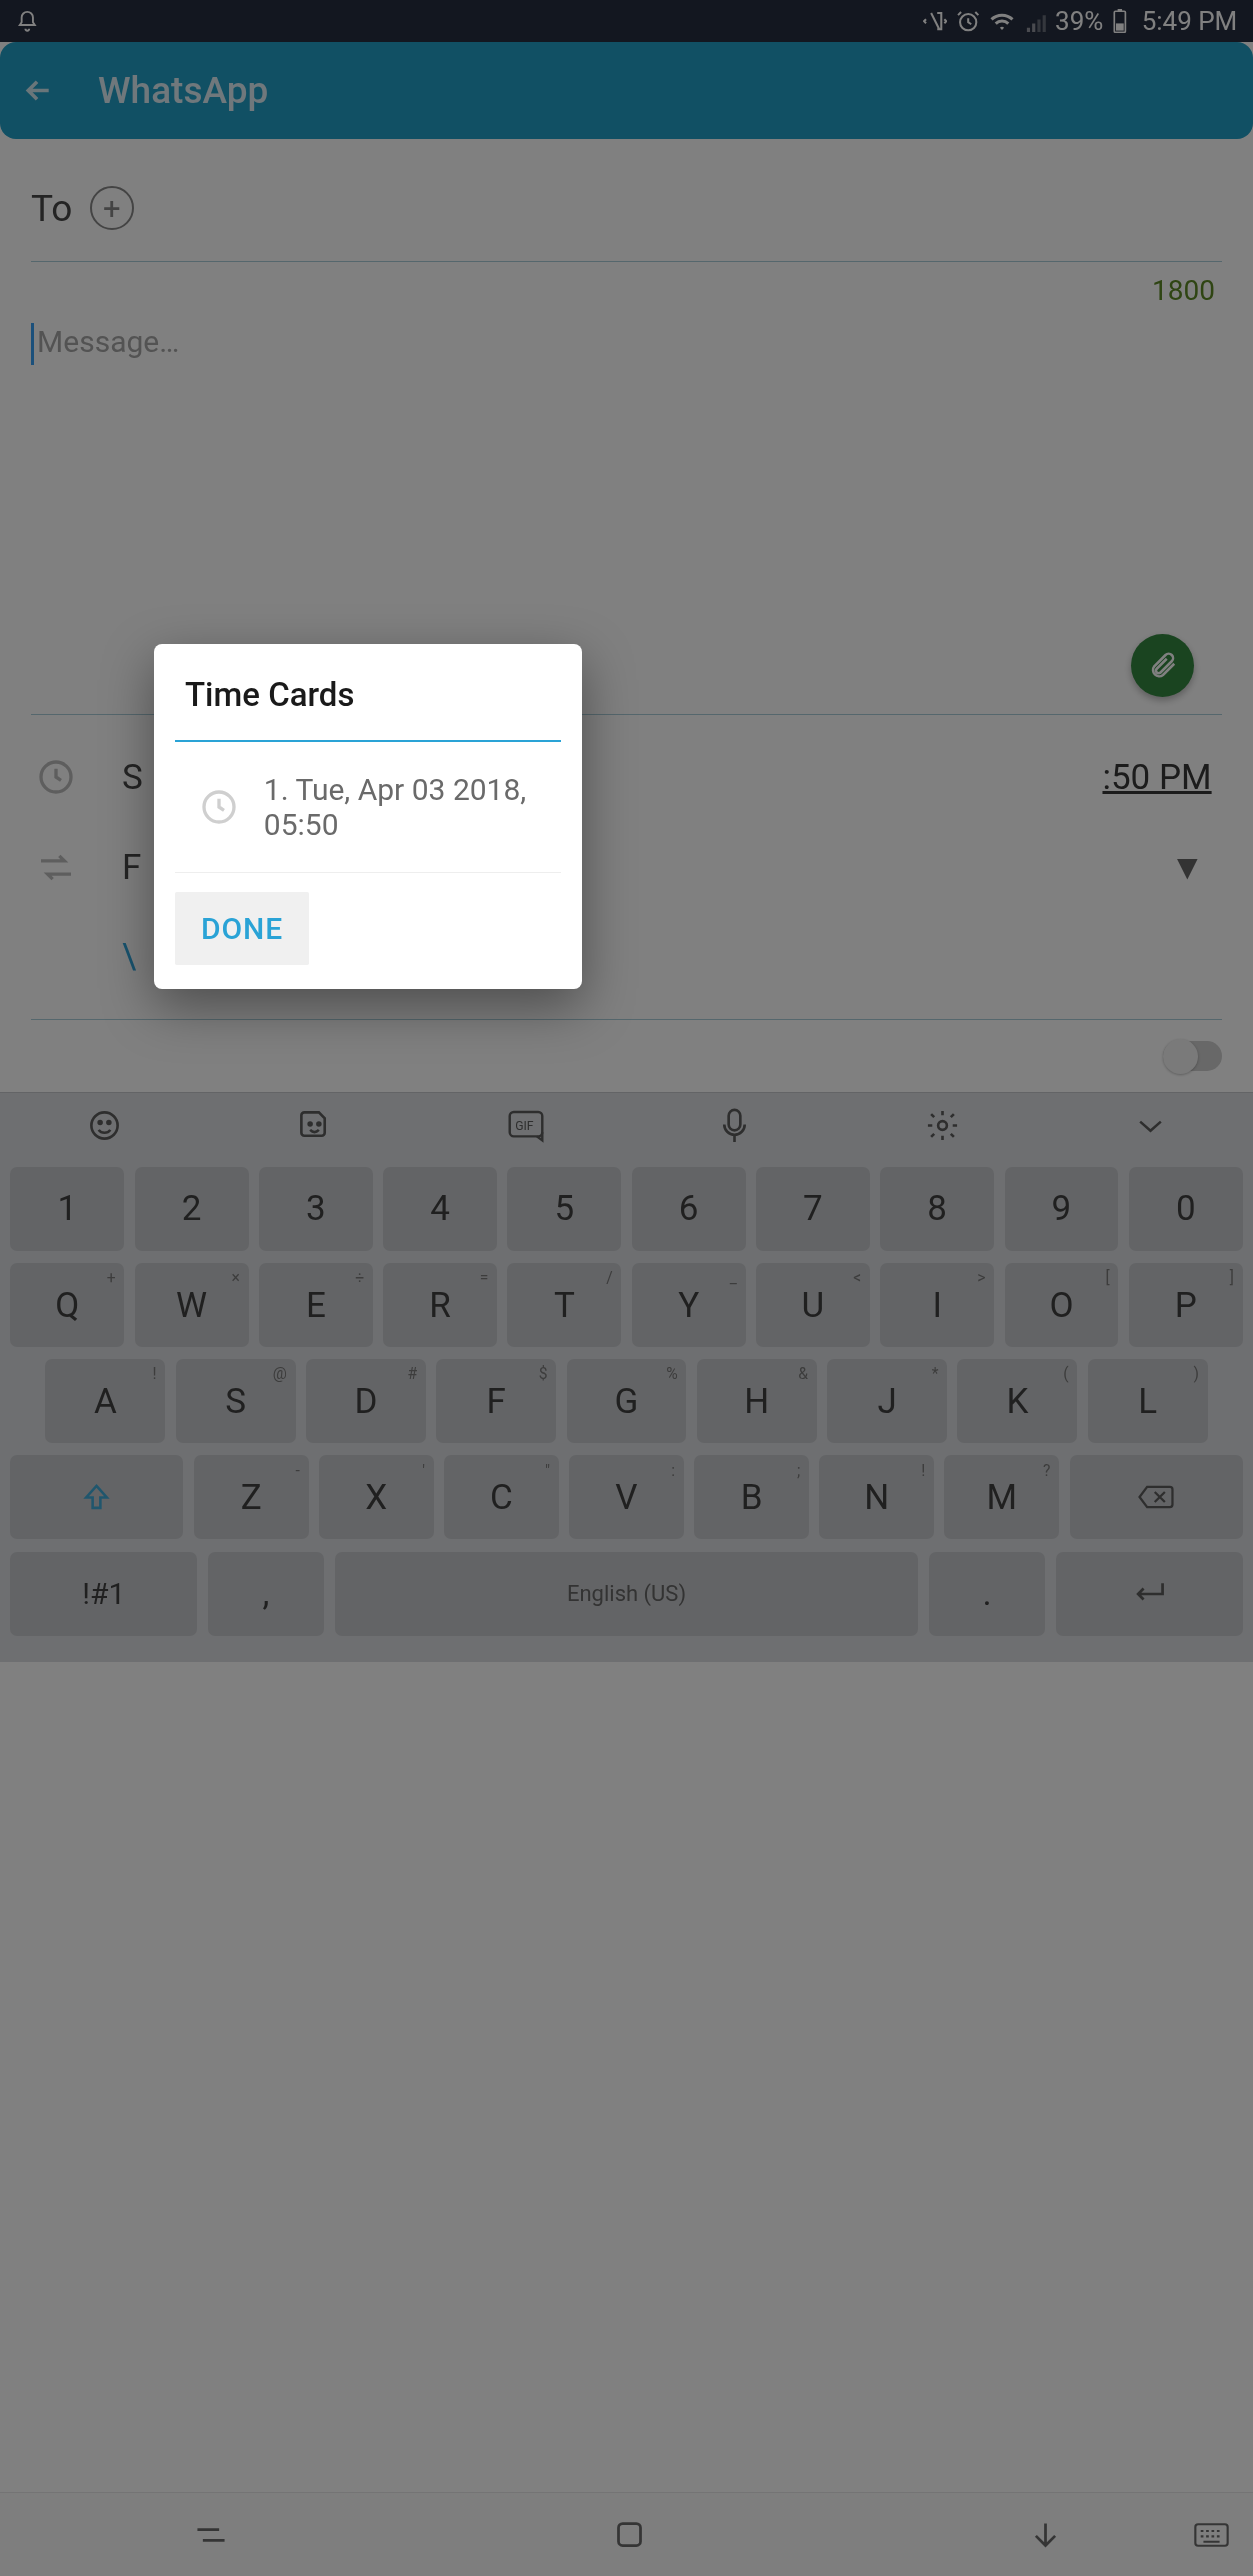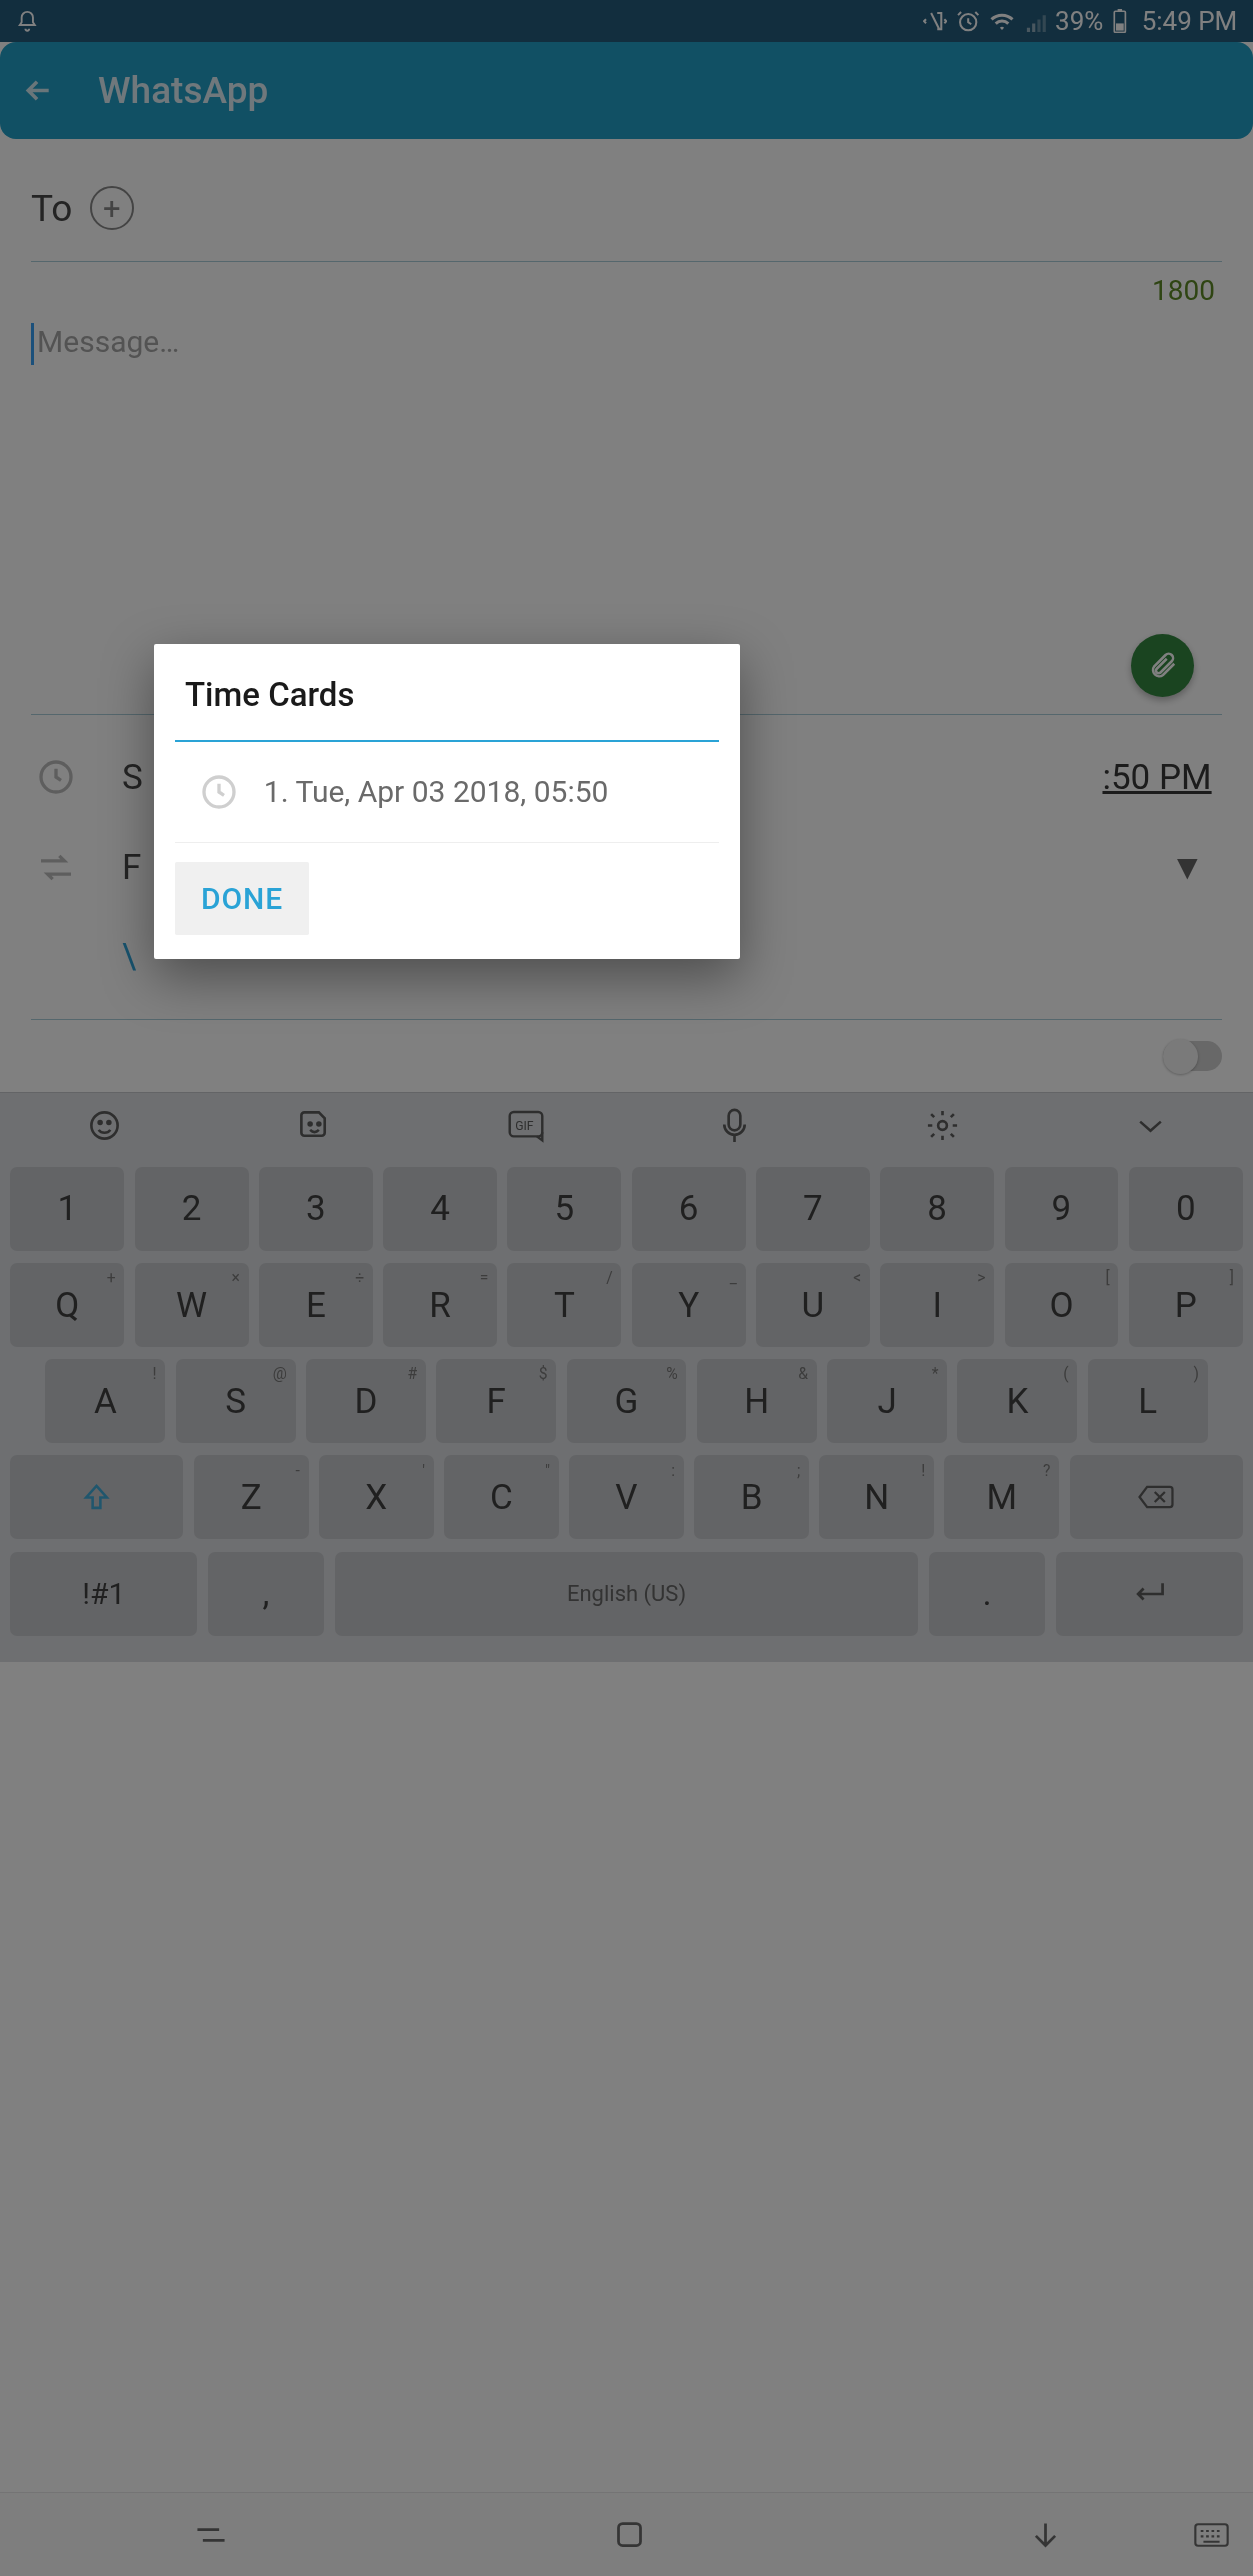--- a/index.html
+++ b/index.html
@@ -1,19 +1,19 @@
 <!DOCTYPE html>
 <html style="font-size:14px"><head>
 <meta charset="utf-8">
 <style>
   * { margin:0; padding:0; box-sizing:border-box; font-family: Roboto, -apple-system, Helvetica, Arial, sans-serif; }
   html, body { width:1253px; height:2576px; background:#fff; overflow:hidden; }
 
   
-  .status-bar { height:42px; background:#0c4a6e; color:#fff; display:flex; align-items:center; justify-content:space-between; padding:0 15.7px; font-size:26px; }
+  .status-bar { height:42px; background:#0f172a; color:#fff; display:flex; align-items:center; justify-content:space-between; padding:0 15.7px; font-size:26px; }
   .status-left { display:flex; align-items:center; gap:15.7px; }
   .status-right { display:flex; align-items:center; gap:8.7px; }
   .status-right .pct { font-size:26px; }
   .status-right .time { font-size:26px; margin-left:5.2px; }
 
   
   .app-bar { height:97px; background:#0a94c1; display:flex; align-items:center; padding:12px 21px; gap:42px;border-radius:16px; }
   .app-bar .title { color:#dbeef5; font-size:37px; font-weight:500; }
 
   
@@ -52,21 +52,21 @@
   .sym-key { flex:1.6; font-size:30px; }
   .comma-key, .dot-key { flex:1; }
   .enter-key { flex:1.6; }
 
   
   .nav-bar { position:absolute; bottom:0; left:0; right:0; height:84px; background:#fafafa; display:flex; align-items:center; justify-content:space-around; border-top:0.9px solid #e4e4e4; }
   .nav-bar .nav-btn { color:#5a5a5a; }
 
   
   .scrim { position:absolute; inset:0; background:rgba(24,24,24,.55); display:flex; align-items:center; justify-content:center; z-index:50; } 
-  .dialog { position:absolute; left:154px; top:644px; width:586px; background:#fff; border-radius:2px; box-shadow:0 17.4px 52px rgba(0,0,0,.4); z-index:60; padding:31px 0 17.4px 0; }
+  .dialog { position:absolute; left:154px; top:644px; width:428px; background:#fff; border-radius:8px; box-shadow:0 17.4px 52px rgba(0,0,0,.4); z-index:60; padding:31px 0 17.4px 0; }
   .dialog-title { font-size:33px; font-weight:500; color:#1a1a1a; padding:0 31px 26px 31px; }
   .dialog-divider { height:1.7px; background:#2aa3d6; margin:0 21px; }
   .dialog-item { display:flex; align-items:center; gap:24.4px; padding:30px 24.4px; color:#6a6a6a; font-size:30px; border-bottom:0.9px solid #eee; margin:0 21px; }
   .dialog-actions { display:flex; justify-content:flex-start; padding:19px 21px 7px 21px; }
   .done-btn { background:#f0f0f0; color:#2aa3d6; font-size:30px; font-weight:500; padding:19px 26px; border:none; border-radius:1.7px; letter-spacing:0.9px; }
 
   svg { display:block; }
 </style>
 </head>
 <body>

